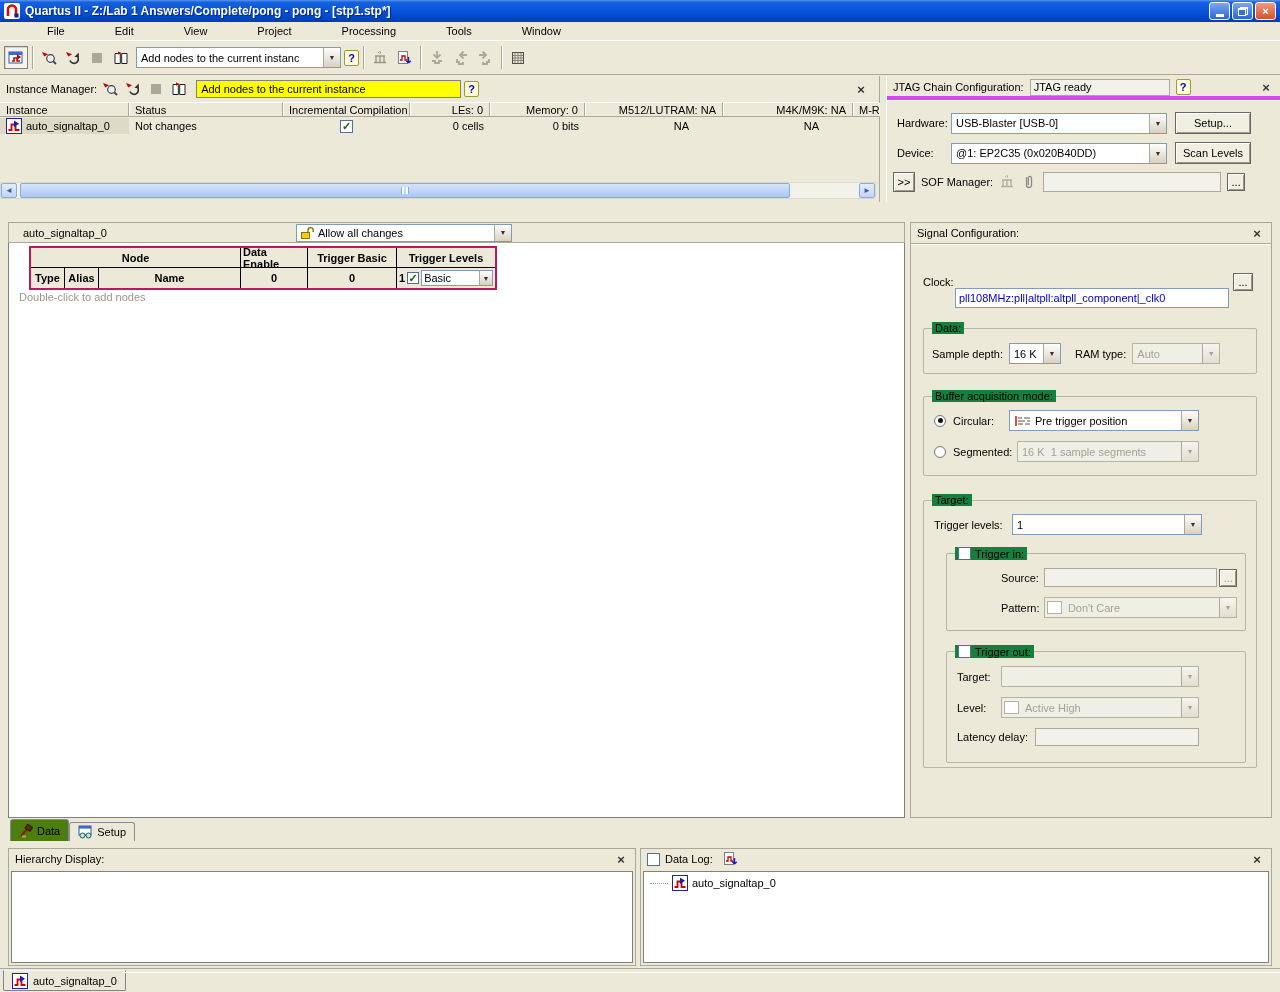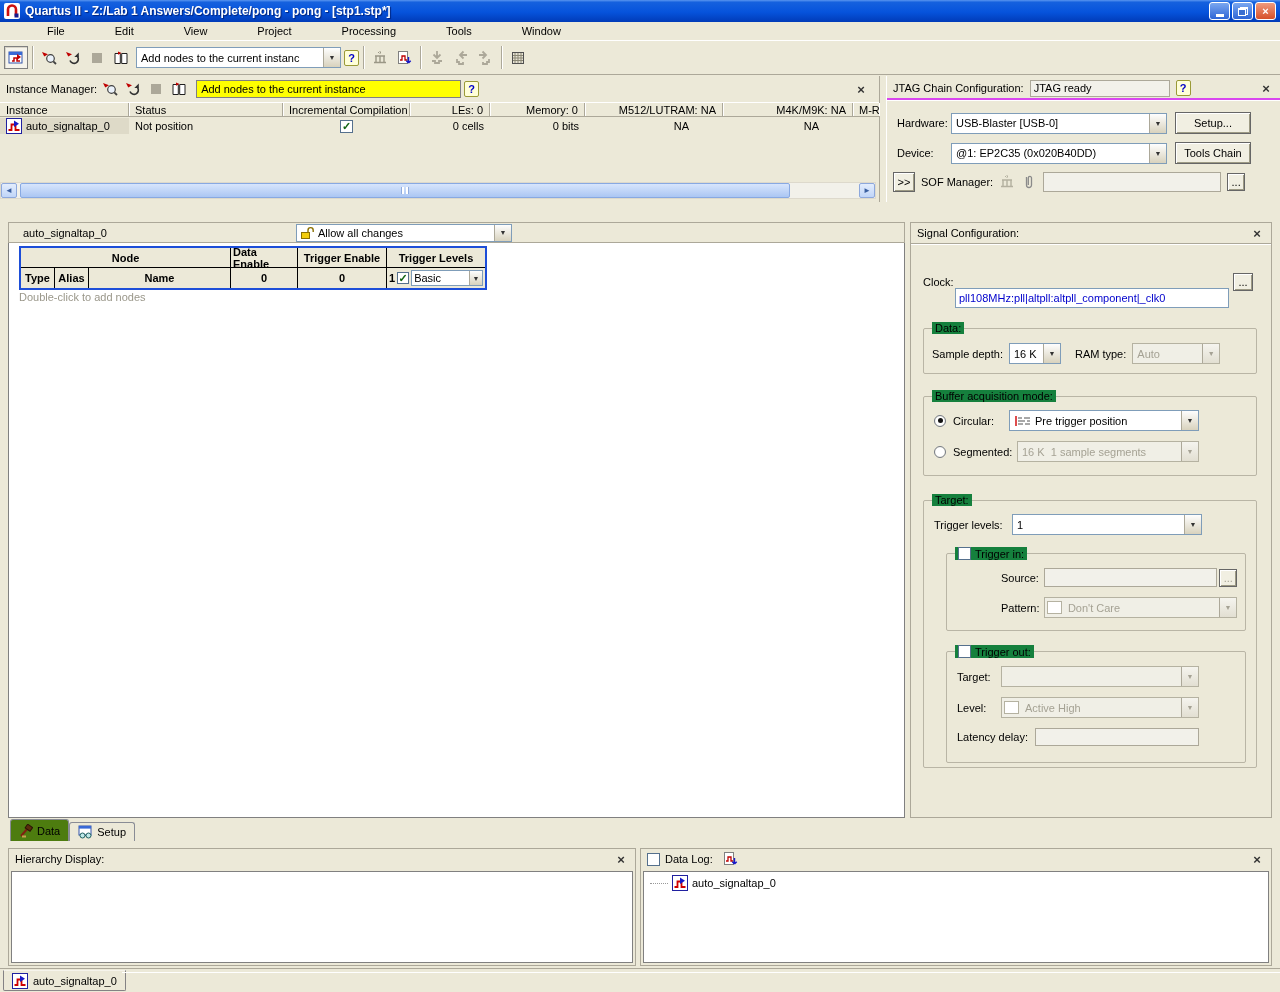--- a/index.html
+++ b/index.html
@@ -66,27 +66,27 @@
   .hscroll{position:absolute;left:0;top:106px;width:876px;height:17px;background:#F2F1EA;border:1px solid #DDD9CC;display:flex;}
   .sbtn{width:16px;height:100%;background:linear-gradient(#E3EDFD,#C0D5F8);border:1px solid #8DA8DC;border-radius:2px;
      color:#3A5FA0;display:flex;align-items:center;justify-content:center;font-size:8px;flex:none;}
   .sthumb{height:100%;background:linear-gradient(#D7E5FC,#ABC6F3);border:1px solid #88A9E2;border-radius:2px;margin-left:3px;width:770px;
      display:flex;align-items:center;justify-content:center;}
   .grip{width:8px;height:7px;border-left:1px solid #8FABDE;border-right:1px solid #8FABDE;box-shadow:inset 2px 0 0 #fff,inset -2px 0 0 #fff;}
   .sspace{flex:1;}
 
   
   .jtag{position:absolute;left:886px;top:76px;width:394px;height:126px;background:#ECE9D8;border-left:1px solid #fff;}
-  .jtag-title{position:absolute;left:0;top:2px;width:100%;height:22px;display:flex;align-items:center;padding:0 6px;gap:6px;border-bottom:2px solid #d946ef;box-shadow:0 1px 0 #fff;}
+  .jtag-title{position:absolute;left:0;top:2px;width:100%;height:22px;display:flex;align-items:center;padding:0 6px;gap:6px;border-bottom:4px solid #d946ef;box-shadow:0 1px 0 #fff;}
   .jrow{position:absolute;display:flex;align-items:center;}
 
   
   .strip{position:absolute;left:8px;top:222px;width:897px;height:21px;background:#ECE9D8;border:1px solid #ACA899;display:flex;align-items:center;}
   .setup-white{position:absolute;left:8px;top:243px;width:897px;height:575px;background:#fff;border:1px solid #808080;border-top:none;}
-  .ntable{position:absolute;left:10px;top:3px;border:2px solid #1d4ed8;width:468px;}
+  .ntable{position:absolute;left:20px;top:3px;border:2px solid #be185d;width:468px;}
   .ntr{display:flex;}
   .ntc{border-right:1px solid #000;border-bottom:1px solid #000;background:#ECE9D8;font-weight:bold;
      display:flex;align-items:center;justify-content:center;height:20px;padding:0 2px;}
   .ntc:last-child{border-right:none;}
   .hint{position:absolute;left:10px;top:48px;color:#9a978a;}
   .view-tabs{position:absolute;left:8px;top:818px;width:897px;height:23px;display:flex;align-items:flex-end;padding-left:2px;}
   .vtab{display:flex;align-items:center;gap:4px;padding:2px 8px;border:1px solid #898C95;border-bottom:none;border-radius:3px 3px 0 0;background:#ECE9D8;height:19px;}
   .vtab.active{background:#4d7c0f;height:22px;position:relative;z-index:2;}
 
   
@@ -275,21 +275,21 @@
       <span class="im-c sel-cell" style="width:129px;">
         <span class="icon16">
           <svg viewBox="0 0 16 16" width="16" height="16">
               <rect x="0.5" y="0.5" width="15" height="15" fill="#fff" stroke="#2020A0"></rect>
               <path d="M2.5 12 h3 v-5.5 h4 V12 h4" stroke="#D00000" stroke-width="1.8" fill="none"></path>
               <path d="M8 2.5 l5 3.2 -5 3.2 z" fill="#1818C8"></path>
             </svg>
         </span>
         <span>auto_signaltap_0</span>
       </span>
-      <span class="im-c" style="width:154px">Not position</span>
+      <span class="im-c" style="width:154px">Not changes</span>
       <span class="im-c center" style="width:127px">
           <span class="cb checked"></span>
         </span>
       <span class="im-c ralign" style="width:80px">0 cells</span>
       <span class="im-c ralign" style="width:95px">0 bits</span>
       <span class="im-c ralign" style="width:110px">NA</span>
       <span class="im-c ralign" style="width:130px">NA</span>
     </div>
     <div class="hscroll">
       <span class="sbtn">◄</span>
@@ -315,21 +315,21 @@
         <span class="carr">▼</span>
       </span>
       <span class="btn3d" style="width:76px;margin-left:8px;">Setup...</span>
     </div>
     <div class="jrow" style="left:10px;top:66px;width:376px;">
       <span style="width:54px;">Device:</span>
       <span class="combo" style="width:216px;">
         <span class="ctext">@1: EP2C35 (0x020B40DD)</span>
         <span class="carr">▼</span>
       </span>
-      <span class="btn3d" style="width:76px;margin-left:8px;">Tools Chain</span>
+      <span class="btn3d" style="width:76px;margin-left:8px;">Scan Levels</span>
     </div>
     <div class="jrow" style="left:6px;top:96px;width:382px;gap:6px;">
       <span class="btn3d" style="width:22px;height:20px;">&gt;&gt;</span>
       <span>SOF Manager:</span>
       <span>
         <svg class="icon16" viewBox="0 0 16 16">
             <path d="M3 6 h10 M4 6 v6 M8 6 v6 M12 6 v6 M2 12.5 h12" stroke="#B3B09F" stroke-width="1.4" fill="none"></path>
             <path d="M8 1 v3 m-2 -1.5 h4" stroke="#B3B09F" stroke-dasharray="1 1"></path>
           </svg>
       </span>
@@ -355,21 +355,21 @@
       <span class="ctext">Allow all changes</span>
       <span class="carr">▼</span>
     </span>
   </div>
 
   <div class="setup-white">
     <div class="ntable">
       <div class="ntr">
         <span class="ntc" style="width:210px;">Node</span>
         <span class="ntc" style="width:67px;">Data Enable</span>
-        <span class="ntc" style="width:89px;">Trigger Enable</span>
+        <span class="ntc" style="width:89px;">Trigger Basic</span>
         <span class="ntc" style="width:98px;">Trigger Levels</span>
       </div>
       <div class="ntr">
         <span class="ntc" style="width:34px;border-bottom:none;">Type</span>
         <span class="ntc" style="width:34px;border-bottom:none;">Alias</span>
         <span class="ntc" style="width:142px;border-bottom:none;">Name</span>
         <span class="ntc" style="width:67px;border-bottom:none;">0</span>
         <span class="ntc" style="width:89px;border-bottom:none;">0</span>
         <span class="ntc" style="width:98px;border-bottom:none;justify-content:flex-start;gap:2px;padding:0 2px;">
           <span>1</span>

